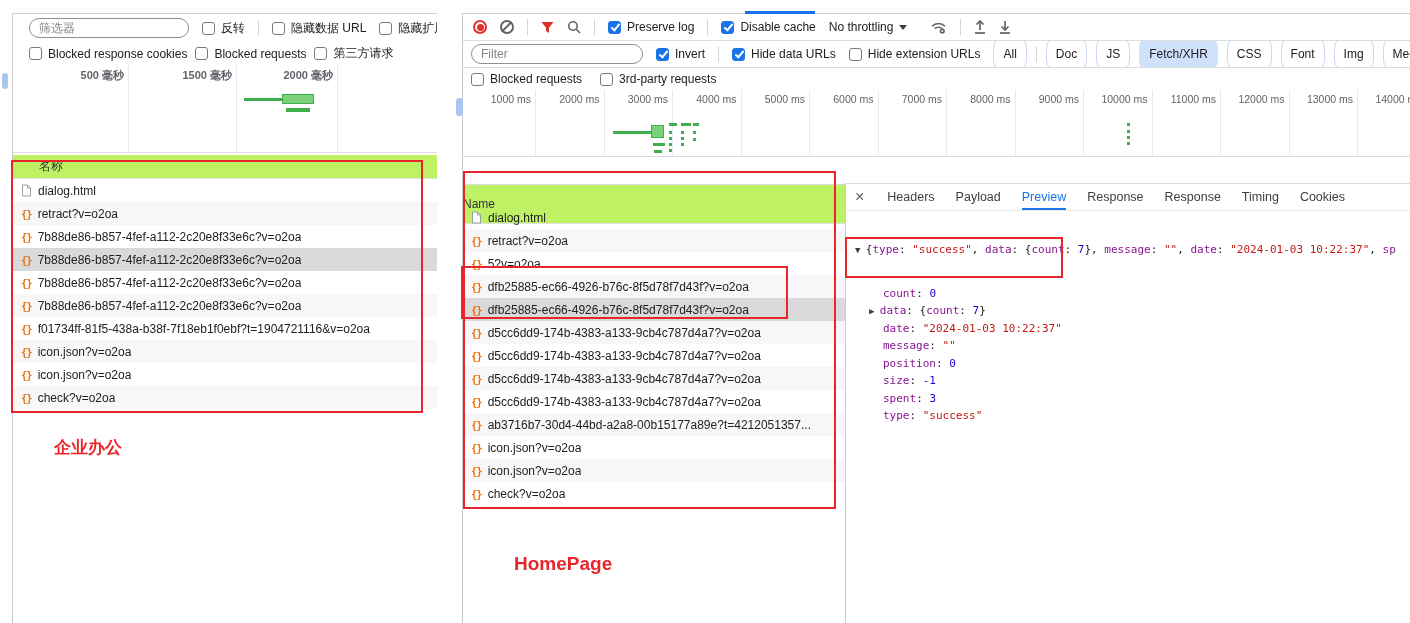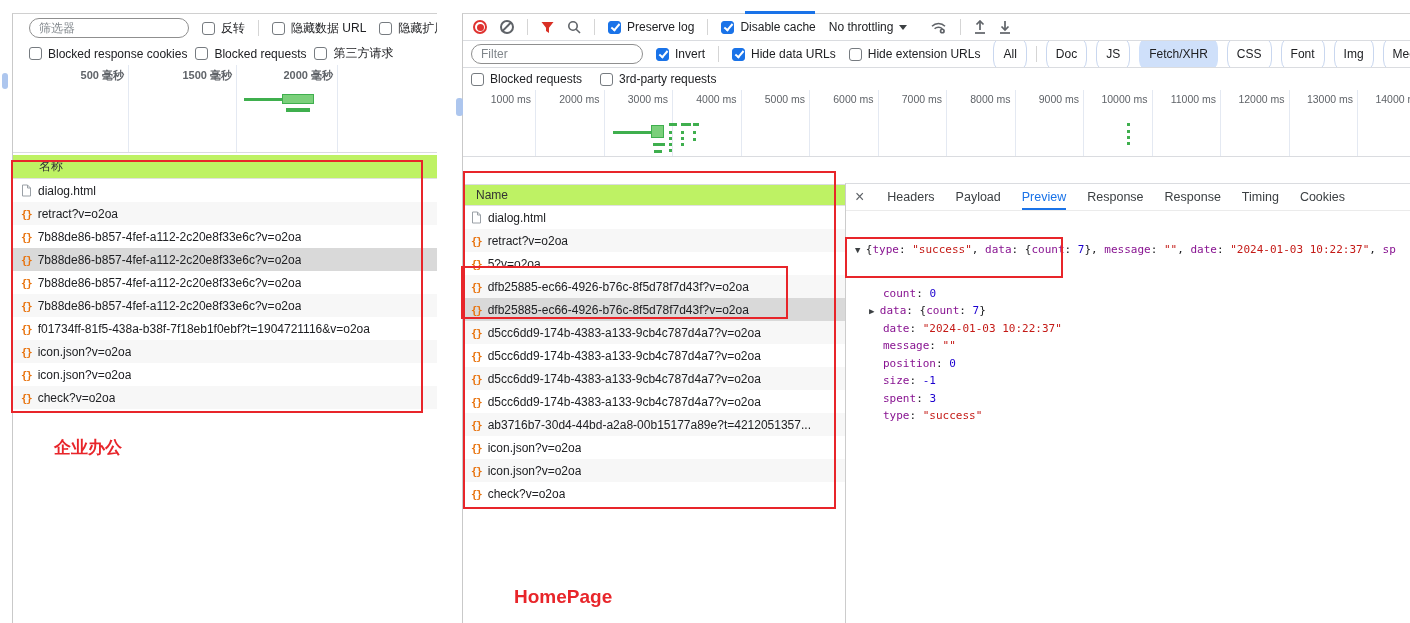--- a/index.html
+++ b/index.html
@@ -50,21 +50,21 @@
   .tl-label { display:block; text-align:right; padding:3px 4px 0 0; color:#5f6368; white-space:nowrap; }
   #ltimeline .tl-label { font-size:11px;font-weight:bold; }
   #rtimeline .tl-label { font-size:10.5px; }
   .wf { position:absolute; background:#3faf4e; z-index:3; }
   .wf.bar { background:#7bd07b; border:1px solid #3faf4e; }
 
   
   .list-header { position:absolute; font-size:12px; color:#333; background:#bef264;
                  border-bottom:1px solid #e0e0e0; display:flex; align-items:center; }
   #lheader { left:0; top:141px; width:425px; height:24px; padding-left:26px; }
-  #rheader { left:0; top:170px; width:383px; height:22px; padding-left:13px; border-top:1px solid #dadce0; }
+  #rheader { left:0; top:170px; width:383px; height:40px; border-top:1px solid #dadce0; }
   .req-list { position:absolute; }
   #left-list  { left:0; top:165px; width:425px; }
   #right-list { left:0; top:192px; width:383px; }
   .req-row { height:23px; display:flex; align-items:center; padding-left:8px; gap:6px; font-size:12px; white-space:nowrap; overflow:hidden; }
   .req-row:nth-child(even) { background:#f7f7f7; }
   .req-row.sel { background:#d9d9d9; }
   .ic-json { font-family:"DejaVu Sans Mono", monospace; font-size:10.5px; font-weight:bold; color:#e8710a; letter-spacing:-1px; flex:none; }
   .ic-doc { display:inline-flex; flex:none; }
   .req-name { overflow:hidden; text-overflow:ellipsis; }
 
@@ -84,21 +84,21 @@
   .sk { color:#881391; } .ss { color:#c41a16; } .sn { color:#1c00cf; } .sp { color:#202124; }
 
   
   .ann-box { position:absolute; border:2px solid #e8252a; z-index:50; pointer-events:none; background:transparent; }
   #ann-left         { left:11px;  top:160px; width:412px; height:253px; }
   #ann-right-outer  { left:463px; top:171px; width:373px; height:338px; }
   #ann-right-inner  { left:461px; top:266px; width:327px; height:53px;  }
   #ann-preview      { left:845px; top:237px; width:218px; height:41px;  }
   .ann-text { position:absolute; color:#e8252a; font-weight:bold; z-index:50; }
   #ann-left-text  { left:54px;  top:436px; font-size:17px; }
-  #ann-right-text { left:514px; top:553px; font-size:19px;margin-top:33px; }
+  #ann-right-text { left:514px; top:553px; font-size:19px; }
 
   
   #tab-indicator { position:absolute; left:745px; top:11px; width:70px; height:3px; background:#1a73e8; z-index:5; }
   .scroll-thumb { position:absolute; background:#adc6ee; border-radius:3px; z-index:4; }
   #lthumb { left:2px;   top:73px; width:6px; height:16px; }
   #rthumb { left:456px; top:98px; width:7px; height:18px; }
 </style>
 </head>
 <body>
 

